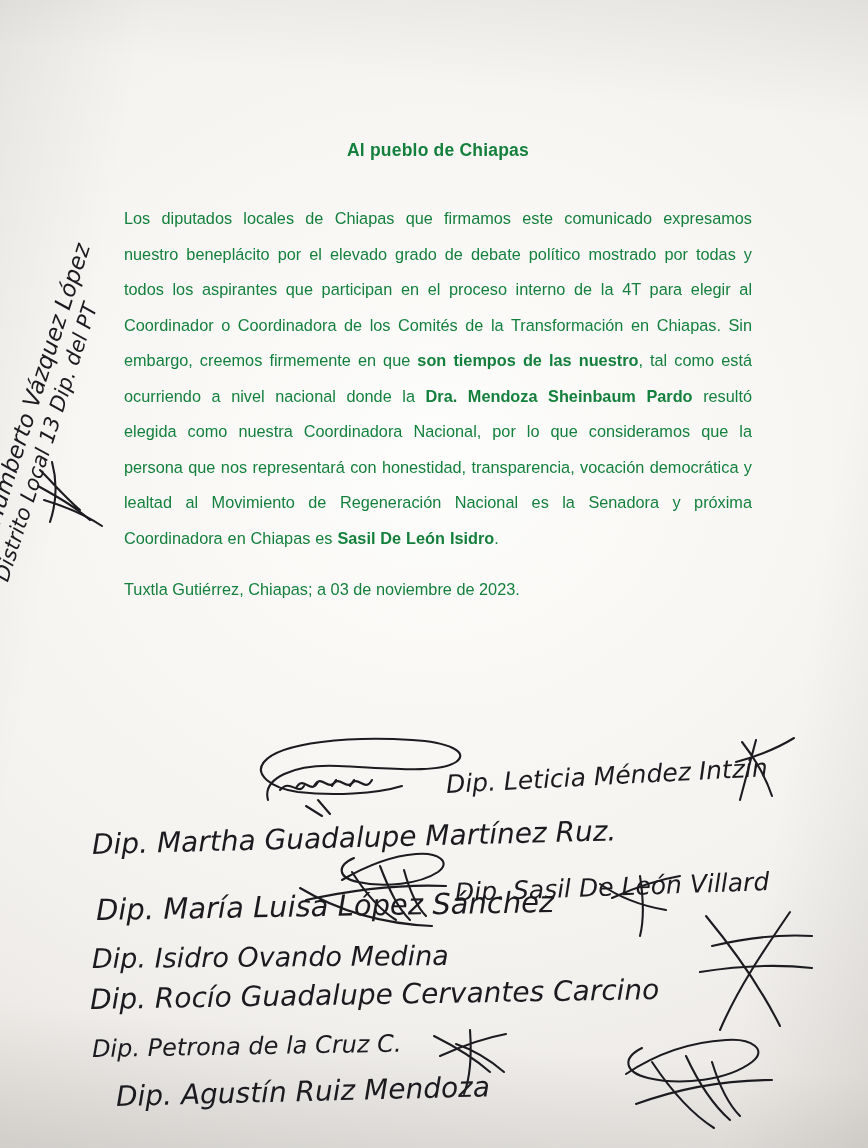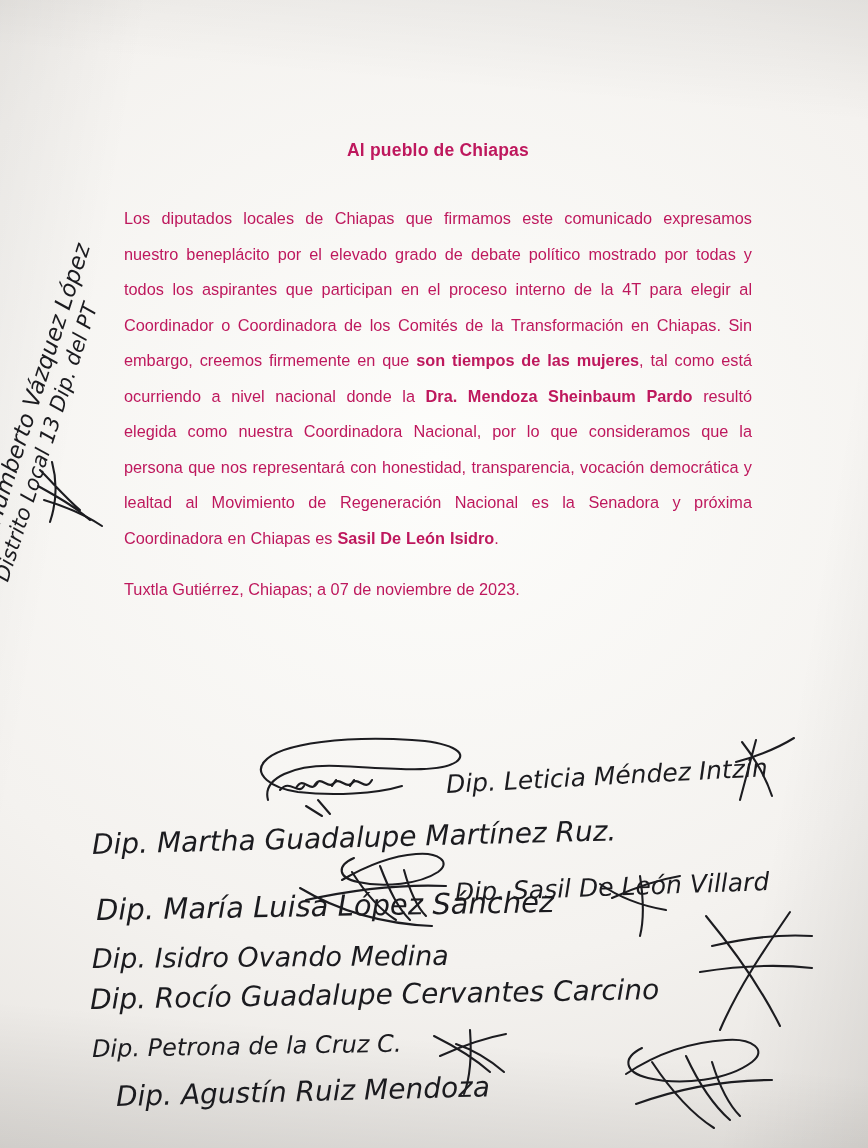--- a/index.html
+++ b/index.html
@@ -31,21 +31,21 @@
       linear-gradient(185deg, rgba(0,0,0,0.06) 0%, rgba(0,0,0,0) 10%, rgba(0,0,0,0) 88%, rgba(0,0,0,0.10) 100%);
     pointer-events: none;
   }
 
   
   .doc-body {
     position: absolute;
     left: 124px;
     top: 140px;
     width: 628px;
-    color: #be185d;
+    color: #15803d;
   }
   .doc-title {
     text-align: center;
     font-weight: bold;
     font-size: 17.5px;
     letter-spacing: .2px;
     margin: 0 0 40px 0;
   }
   .para {
     font-size: 16.3px;
@@ -112,30 +112,30 @@
 
   <div class="doc-body">
     <div class="doc-title">Al pueblo de Chiapas</div>
 
     <p class="para">
       Los diputados locales de Chiapas que firmamos este comunicado expresamos
       nuestro beneplácito por el elevado grado de debate político mostrado por
       todas y todos los aspirantes que participan en el proceso interno de la 4T para
       elegir al Coordinador o Coordinadora de los Comités de la Transformación en
       Chiapas. Sin embargo, creemos firmemente en que <b>son tiempos de las
-      mujeres</b>, tal como está ocurriendo a nivel nacional donde la <b>Dra. Mendoza
+      nuestro</b>, tal como está ocurriendo a nivel nacional donde la <b>Dra. Mendoza
       Sheinbaum Pardo</b> resultó elegida como nuestra Coordinadora Nacional, por lo
       que consideramos que la persona que nos representará con honestidad,
       transparencia, vocación democrática y lealtad al Movimiento de Regeneración
       Nacional es la Senadora y próxima Coordinadora en Chiapas es <b>Sasil De León
       Isidro</b>.
     </p>
 
 
-    <p class="date-line">Tuxtla Gutiérrez, Chiapas; a 07 de noviembre de 2023.</p>
+    <p class="date-line">Tuxtla Gutiérrez, Chiapas; a 03 de noviembre de 2023.</p>
   </div>
 
   <div class="hand ink sig-left-1">Dip. Mario Humberto Vázquez López</div>
   <div class="hand ink sig-left-2">Distrito Local 13 Dip. del PT</div>
 
   <div class="hand ink sig-a">Dip. Leticia Méndez Intzin</div>
   <div class="hand ink sig-c">Dip. Martha Guadalupe Martínez Ruz.</div>
   <div class="hand ink sig-d">Dip. Sasil De León Villard</div>
   <div class="hand ink sig-e">Dip. María Luisa López Sánchez</div>
   <div class="hand ink sig-f">Dip. Isidro Ovando Medina</div>

